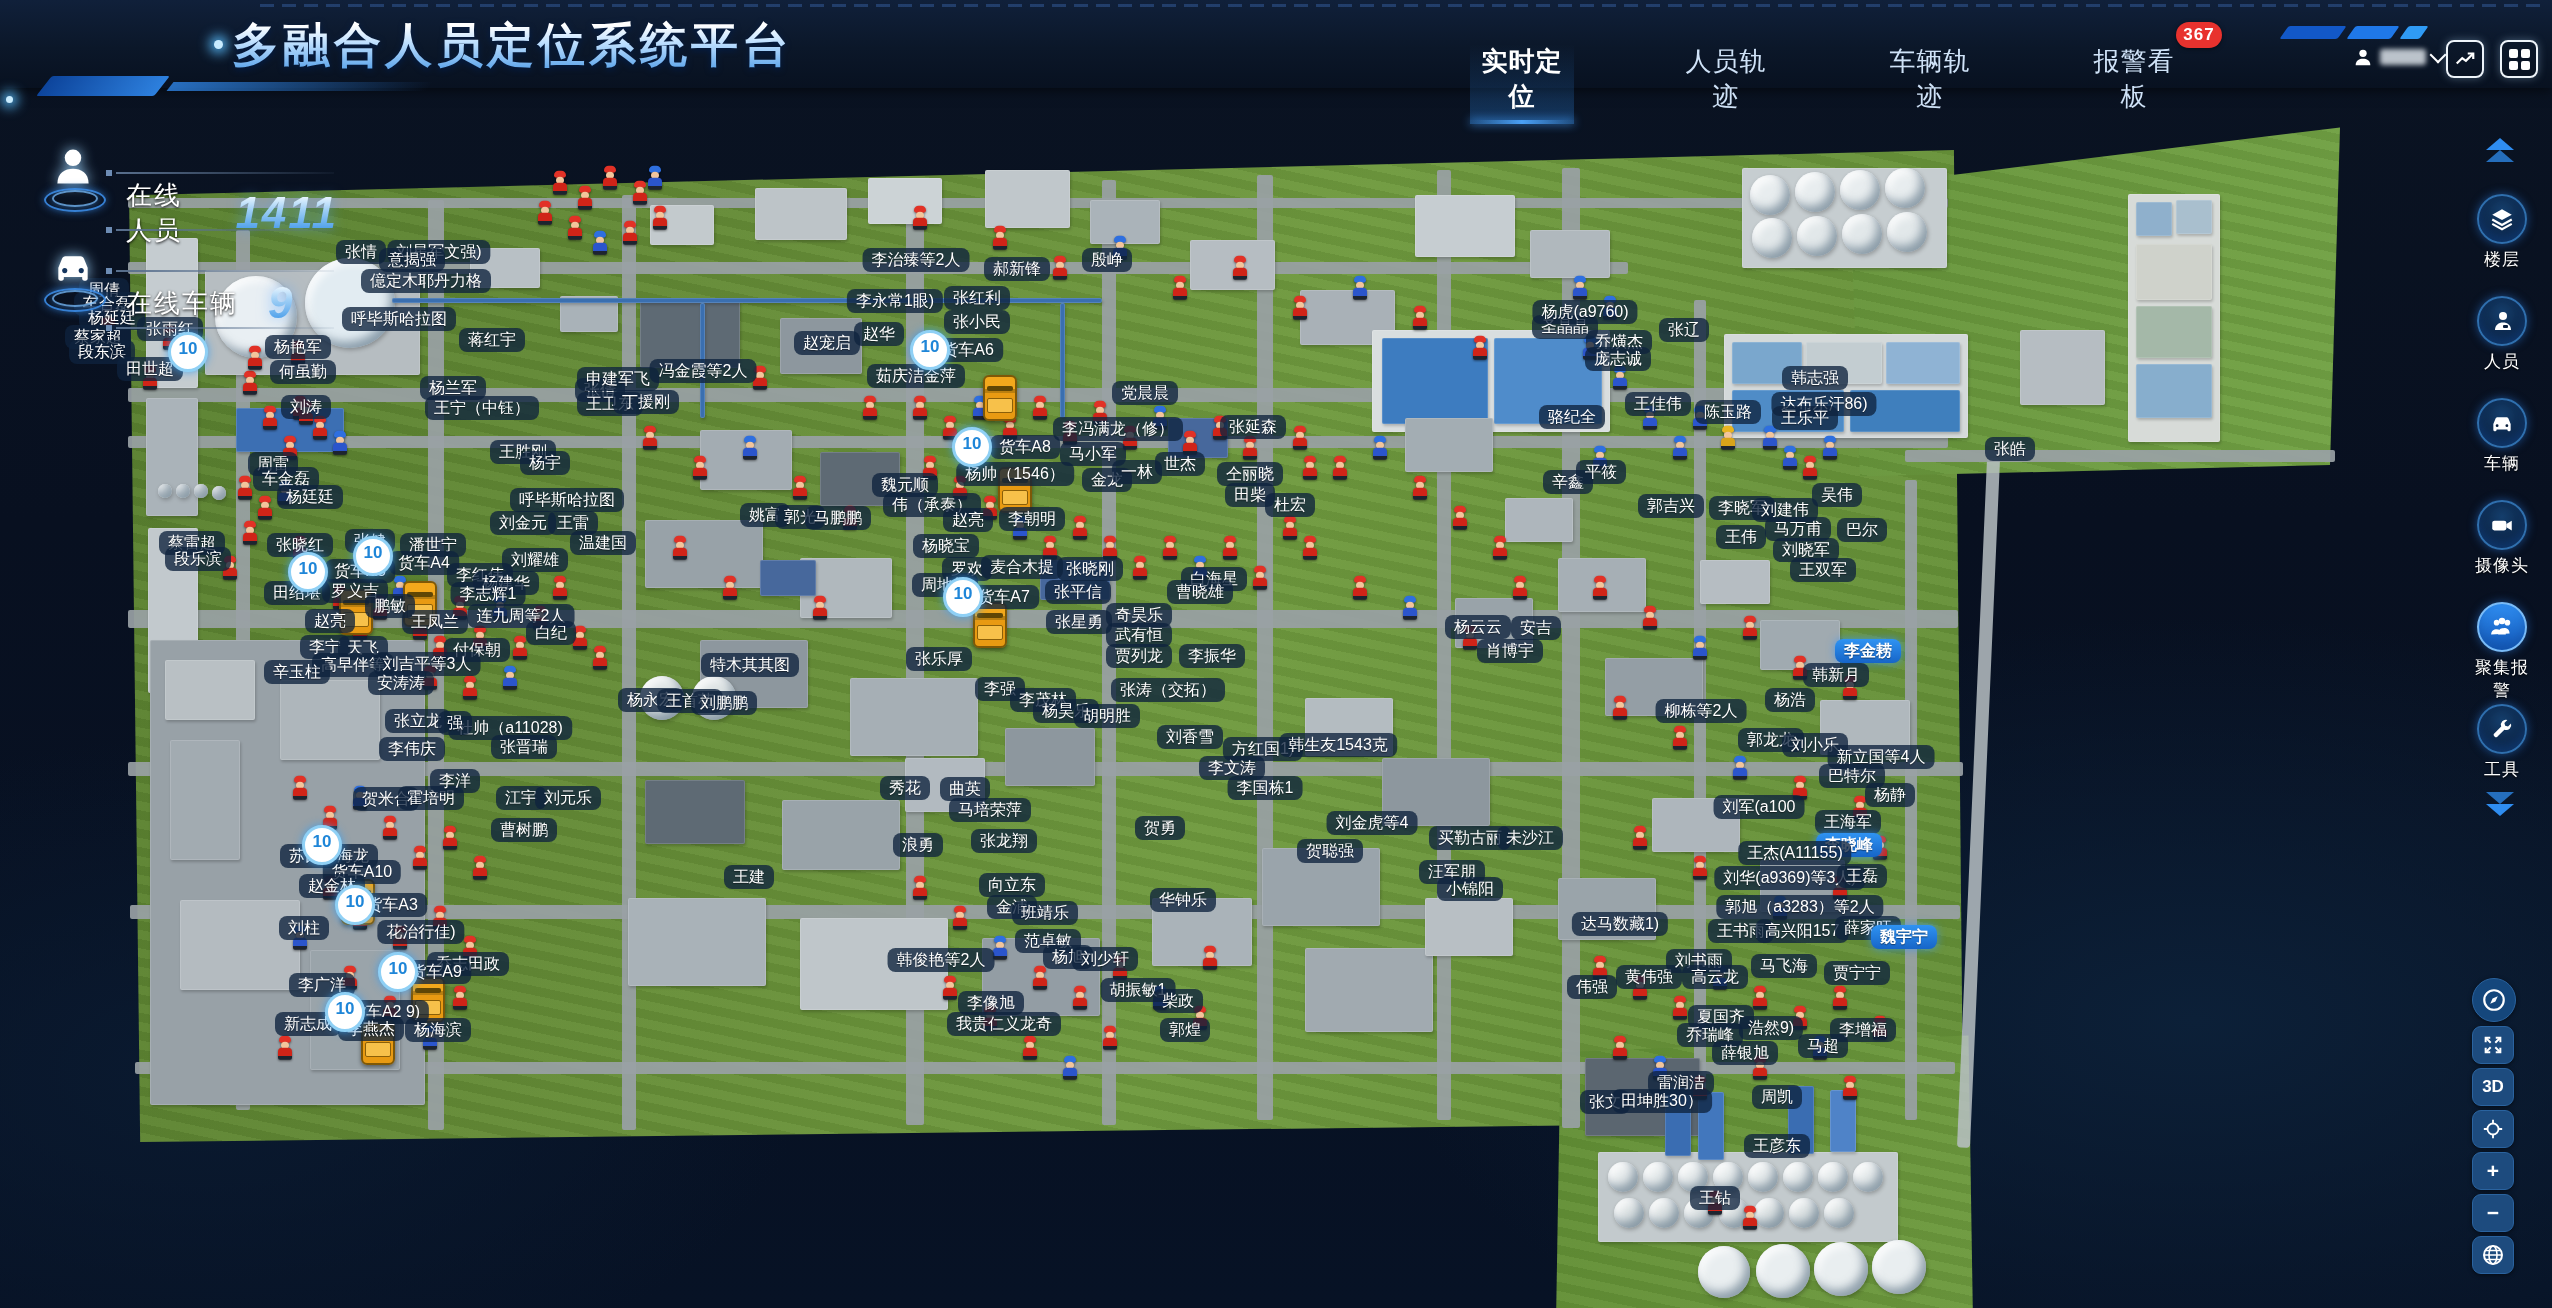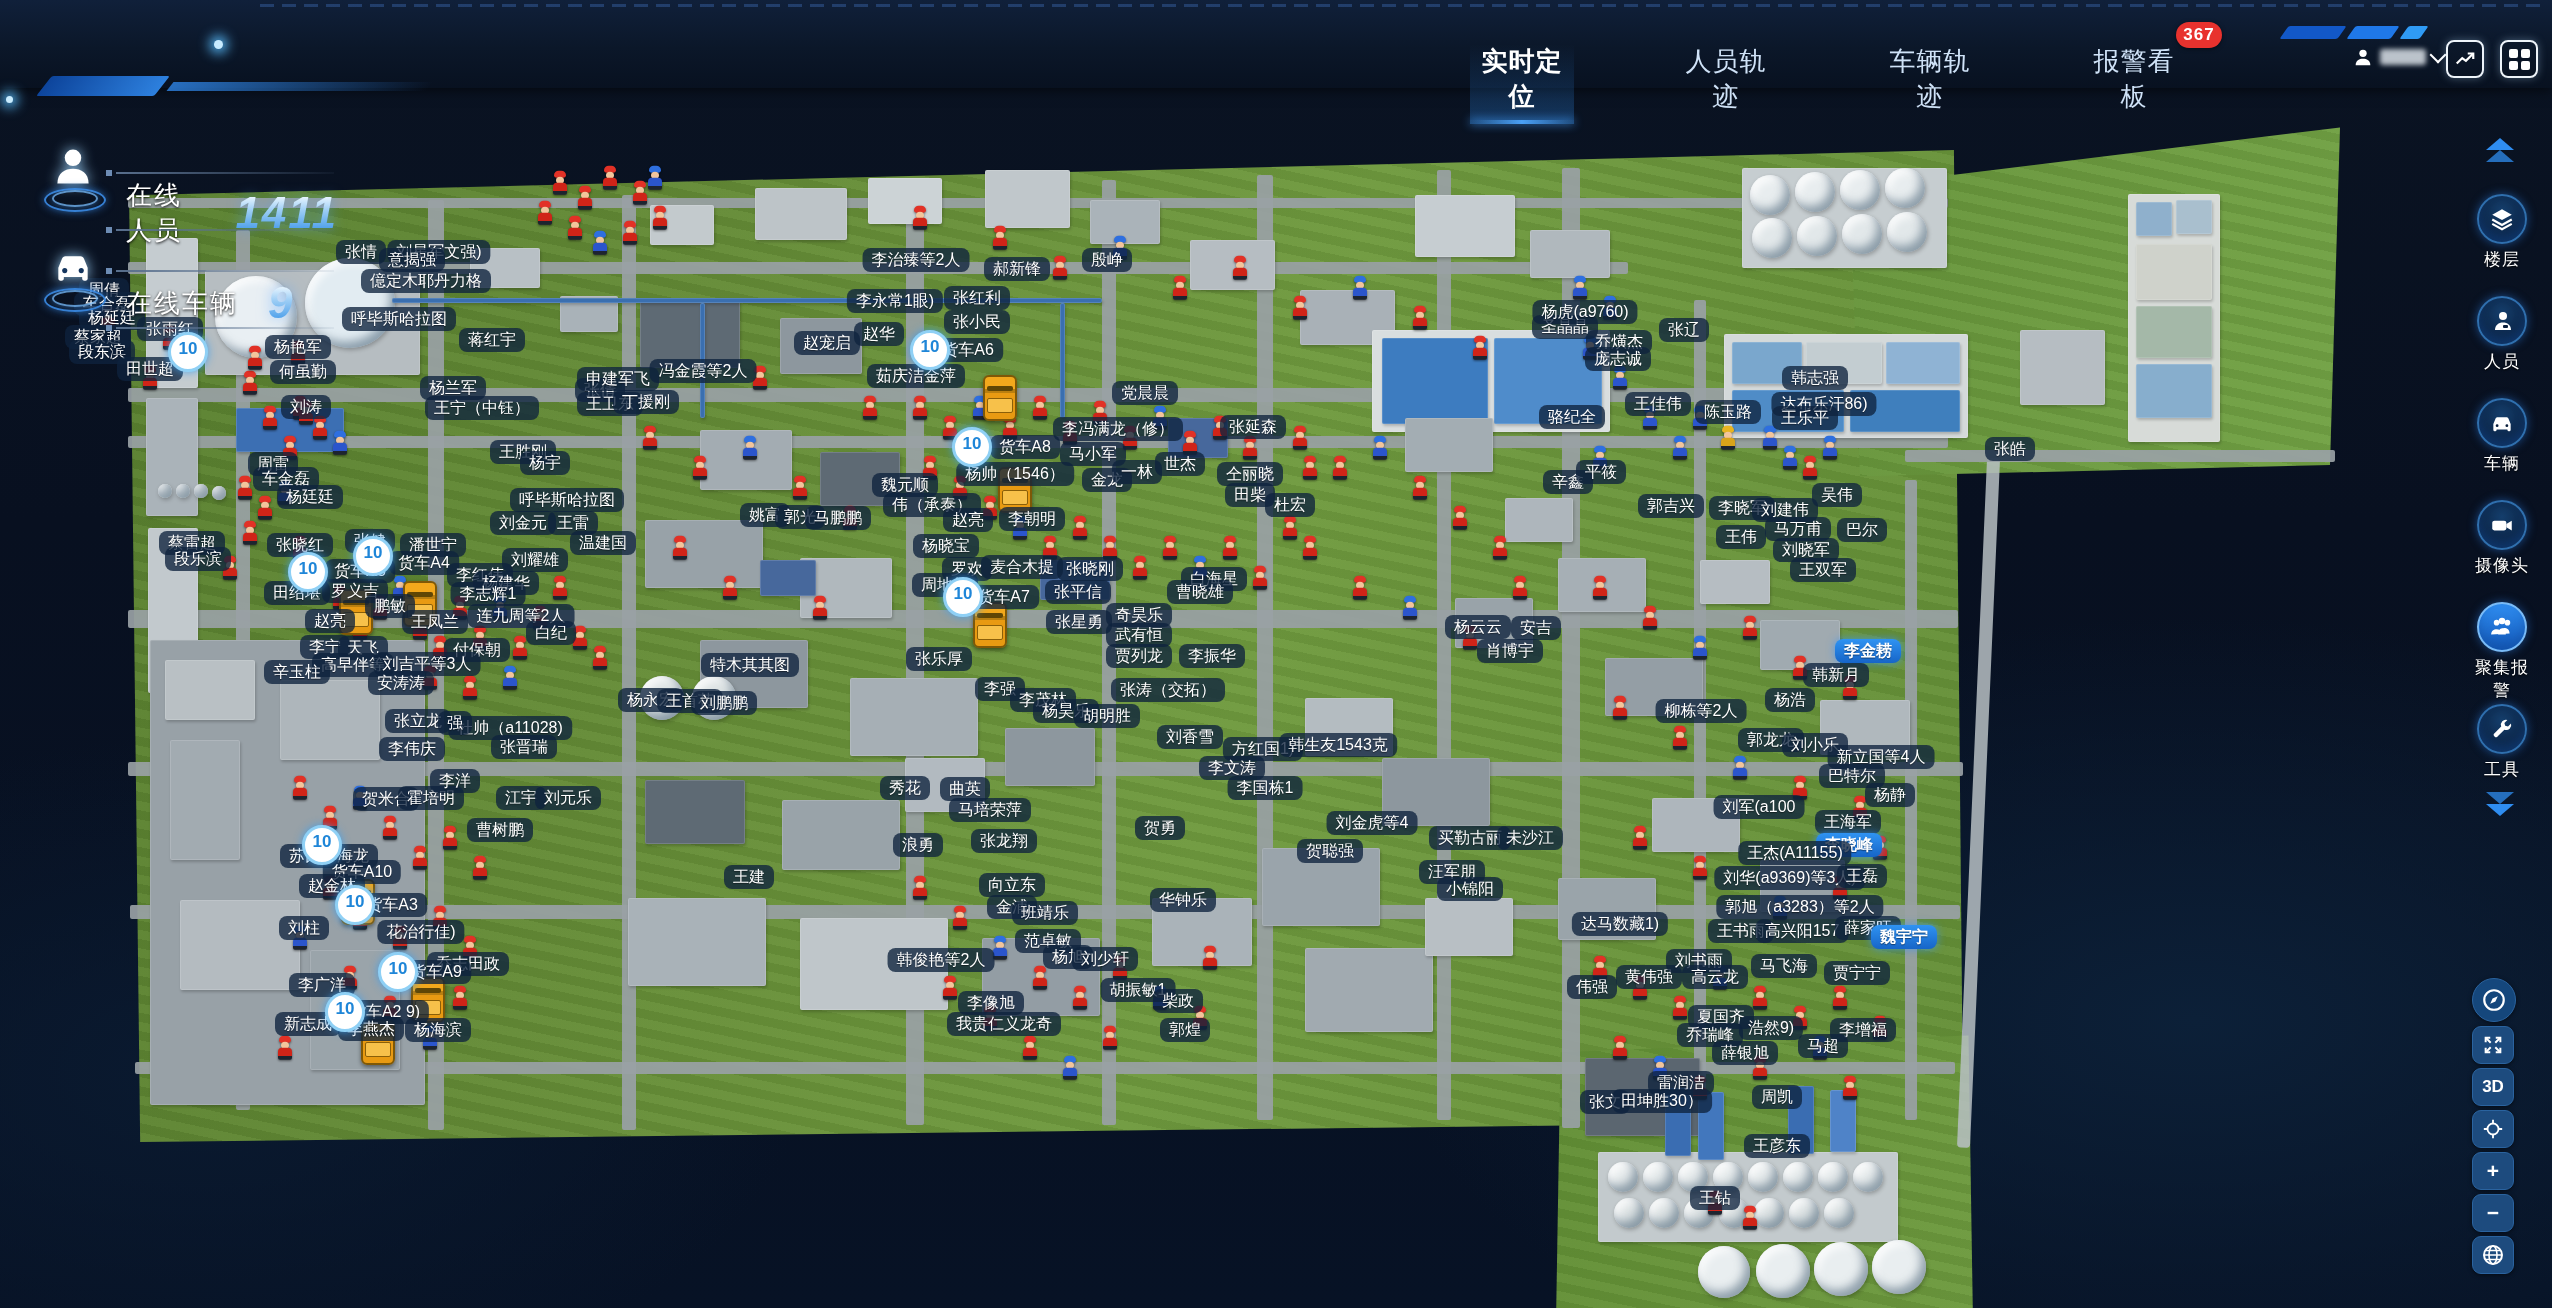--- a/index.html
+++ b/index.html
@@ -1322,21 +1322,21 @@
       <div class="lb" style="left: 1212px; top: 656px;">李振华</div>
       <div class="lb" style="left: 1107px; top: 716px;">胡明胜</div>
       <div class="lb" style="left: 1510px; top: 651px;">肖博宇</div>
       <div class="lb" style="left: 1478px; top: 627px;">杨云云</div>
       <div class="lb" style="left: 1536px; top: 628px;">安吉</div>
       <div class="lb" style="left: 386px; top: 799px;">贺米合</div>
       <div class="lb" style="left: 431px; top: 798px;">霍培明</div>
       <div class="lb" style="left: 455px; top: 781px;">李洋</div>
       <div class="lb" style="left: 521px; top: 798px;">江宇</div>
       <div class="lb" style="left: 568px; top: 798px;">刘元乐</div>
-      <div class="lb" style="left: 500px; top: 830px; border-radius: 8px;">曹树鹏</div>
+      <div class="lb" style="left: 524px; top: 830px; border-radius: 8px;">曹树鹏</div>
       <div class="lb" style="left: 329px; top: 856px;">苏比李海龙</div>
       <div class="lb" style="left: 362px; top: 872px;">货车A10</div>
       <div class="lb" style="left: 332px; top: 886px;">赵金林</div>
       <div class="lb" style="left: 392px; top: 905px;">货车A3</div>
       <div class="lb" style="left: 304px; top: 928px;">刘柱</div>
       <div class="lb" style="left: 421px; top: 932px;">花治行佳)</div>
       <div class="lb" style="left: 468px; top: 964px;">乔志田政</div>
       <div class="lb" style="left: 322px; top: 985px;">李广洋</div>
       <div class="lb" style="left: 436px; top: 972px;">货车A9</div>
       <div class="lb" style="left: 385px; top: 1012px;">货车A2 9)</div>
@@ -1417,20 +1417,21 @@
       <div class="cl" style="left: 345px; top: 1012px;">10</div>
     </div>
 </div>
 
 <div class="topbar">
   <div class="dashes"></div>
   <div class="dot" style="left:214px;top:40px;width:9px;height:9px"></div>
   <div class="dot" style="left:6px;top:96px;width:7px;height:7px"></div>
   <div class="band"></div>
   <div class="band2"></div>
+  <div class="title">多融合人员定位系统平台</div>
 
   <div class="nav">
     <div class="nav-item active">
       <span>实时定位</span>
     </div>
     <div class="nav-item">
       <span>人员轨迹</span>
     </div>
     <div class="nav-item">
       <span>车辆轨迹</span>

